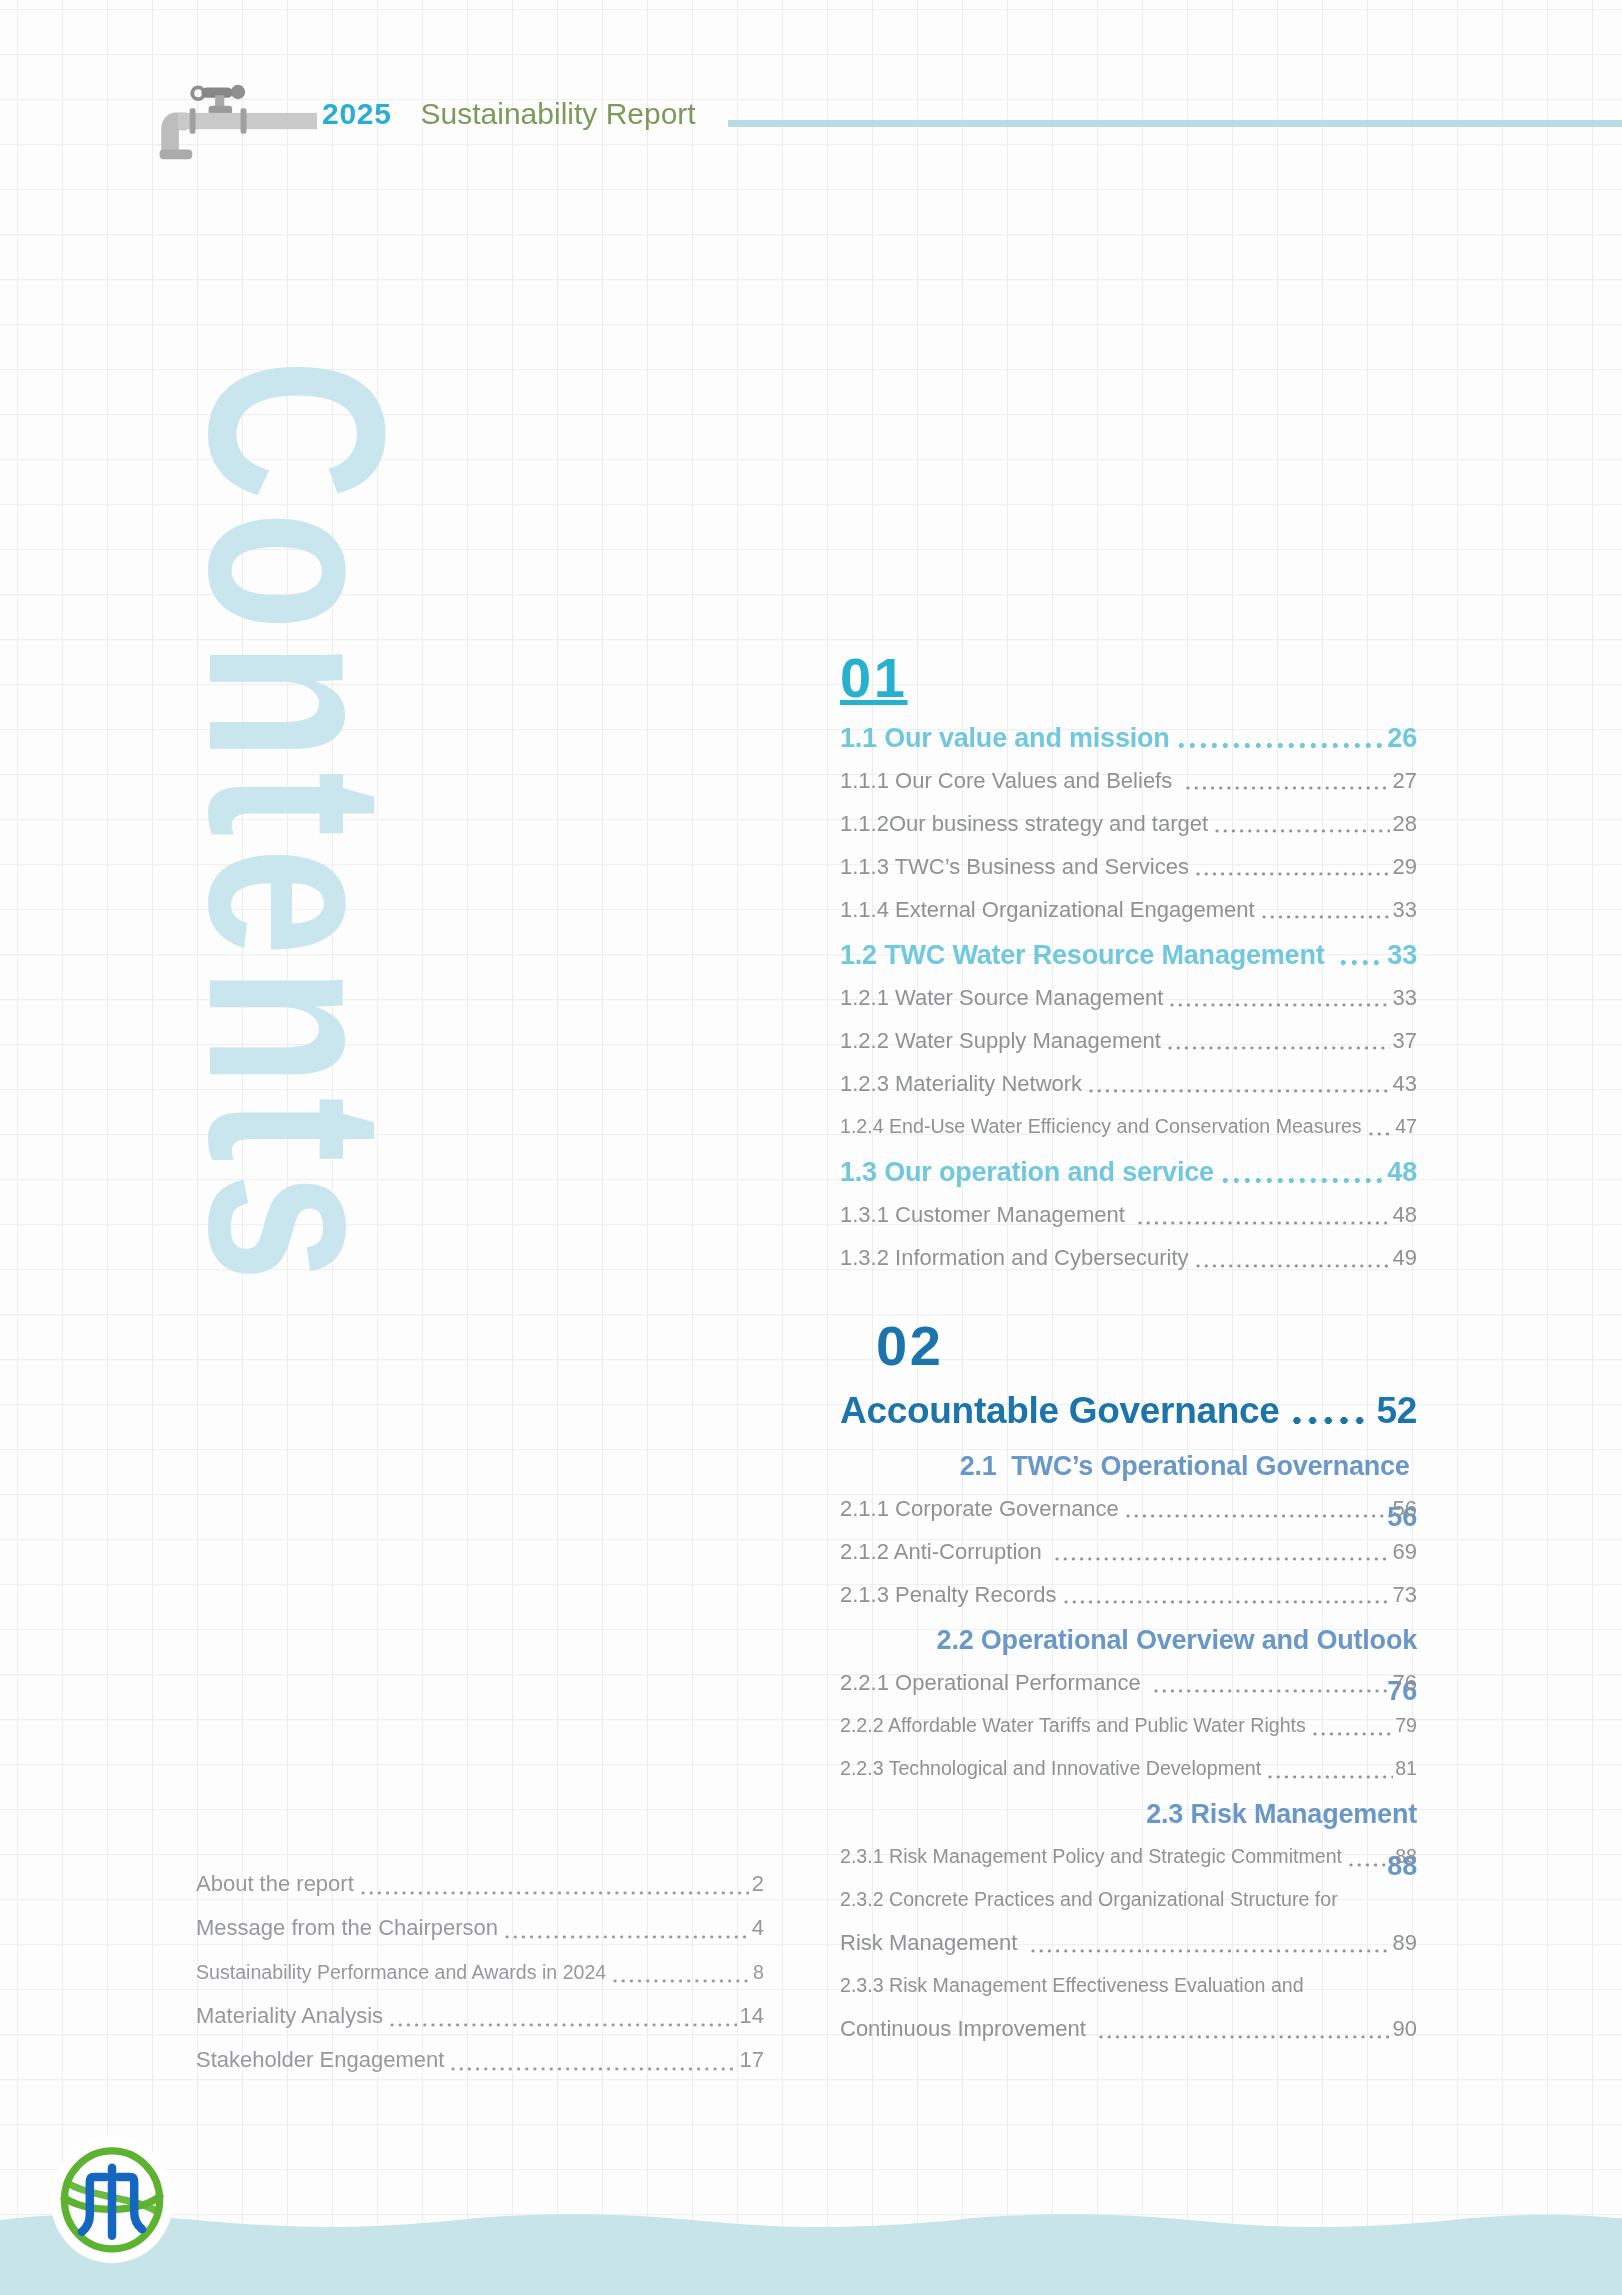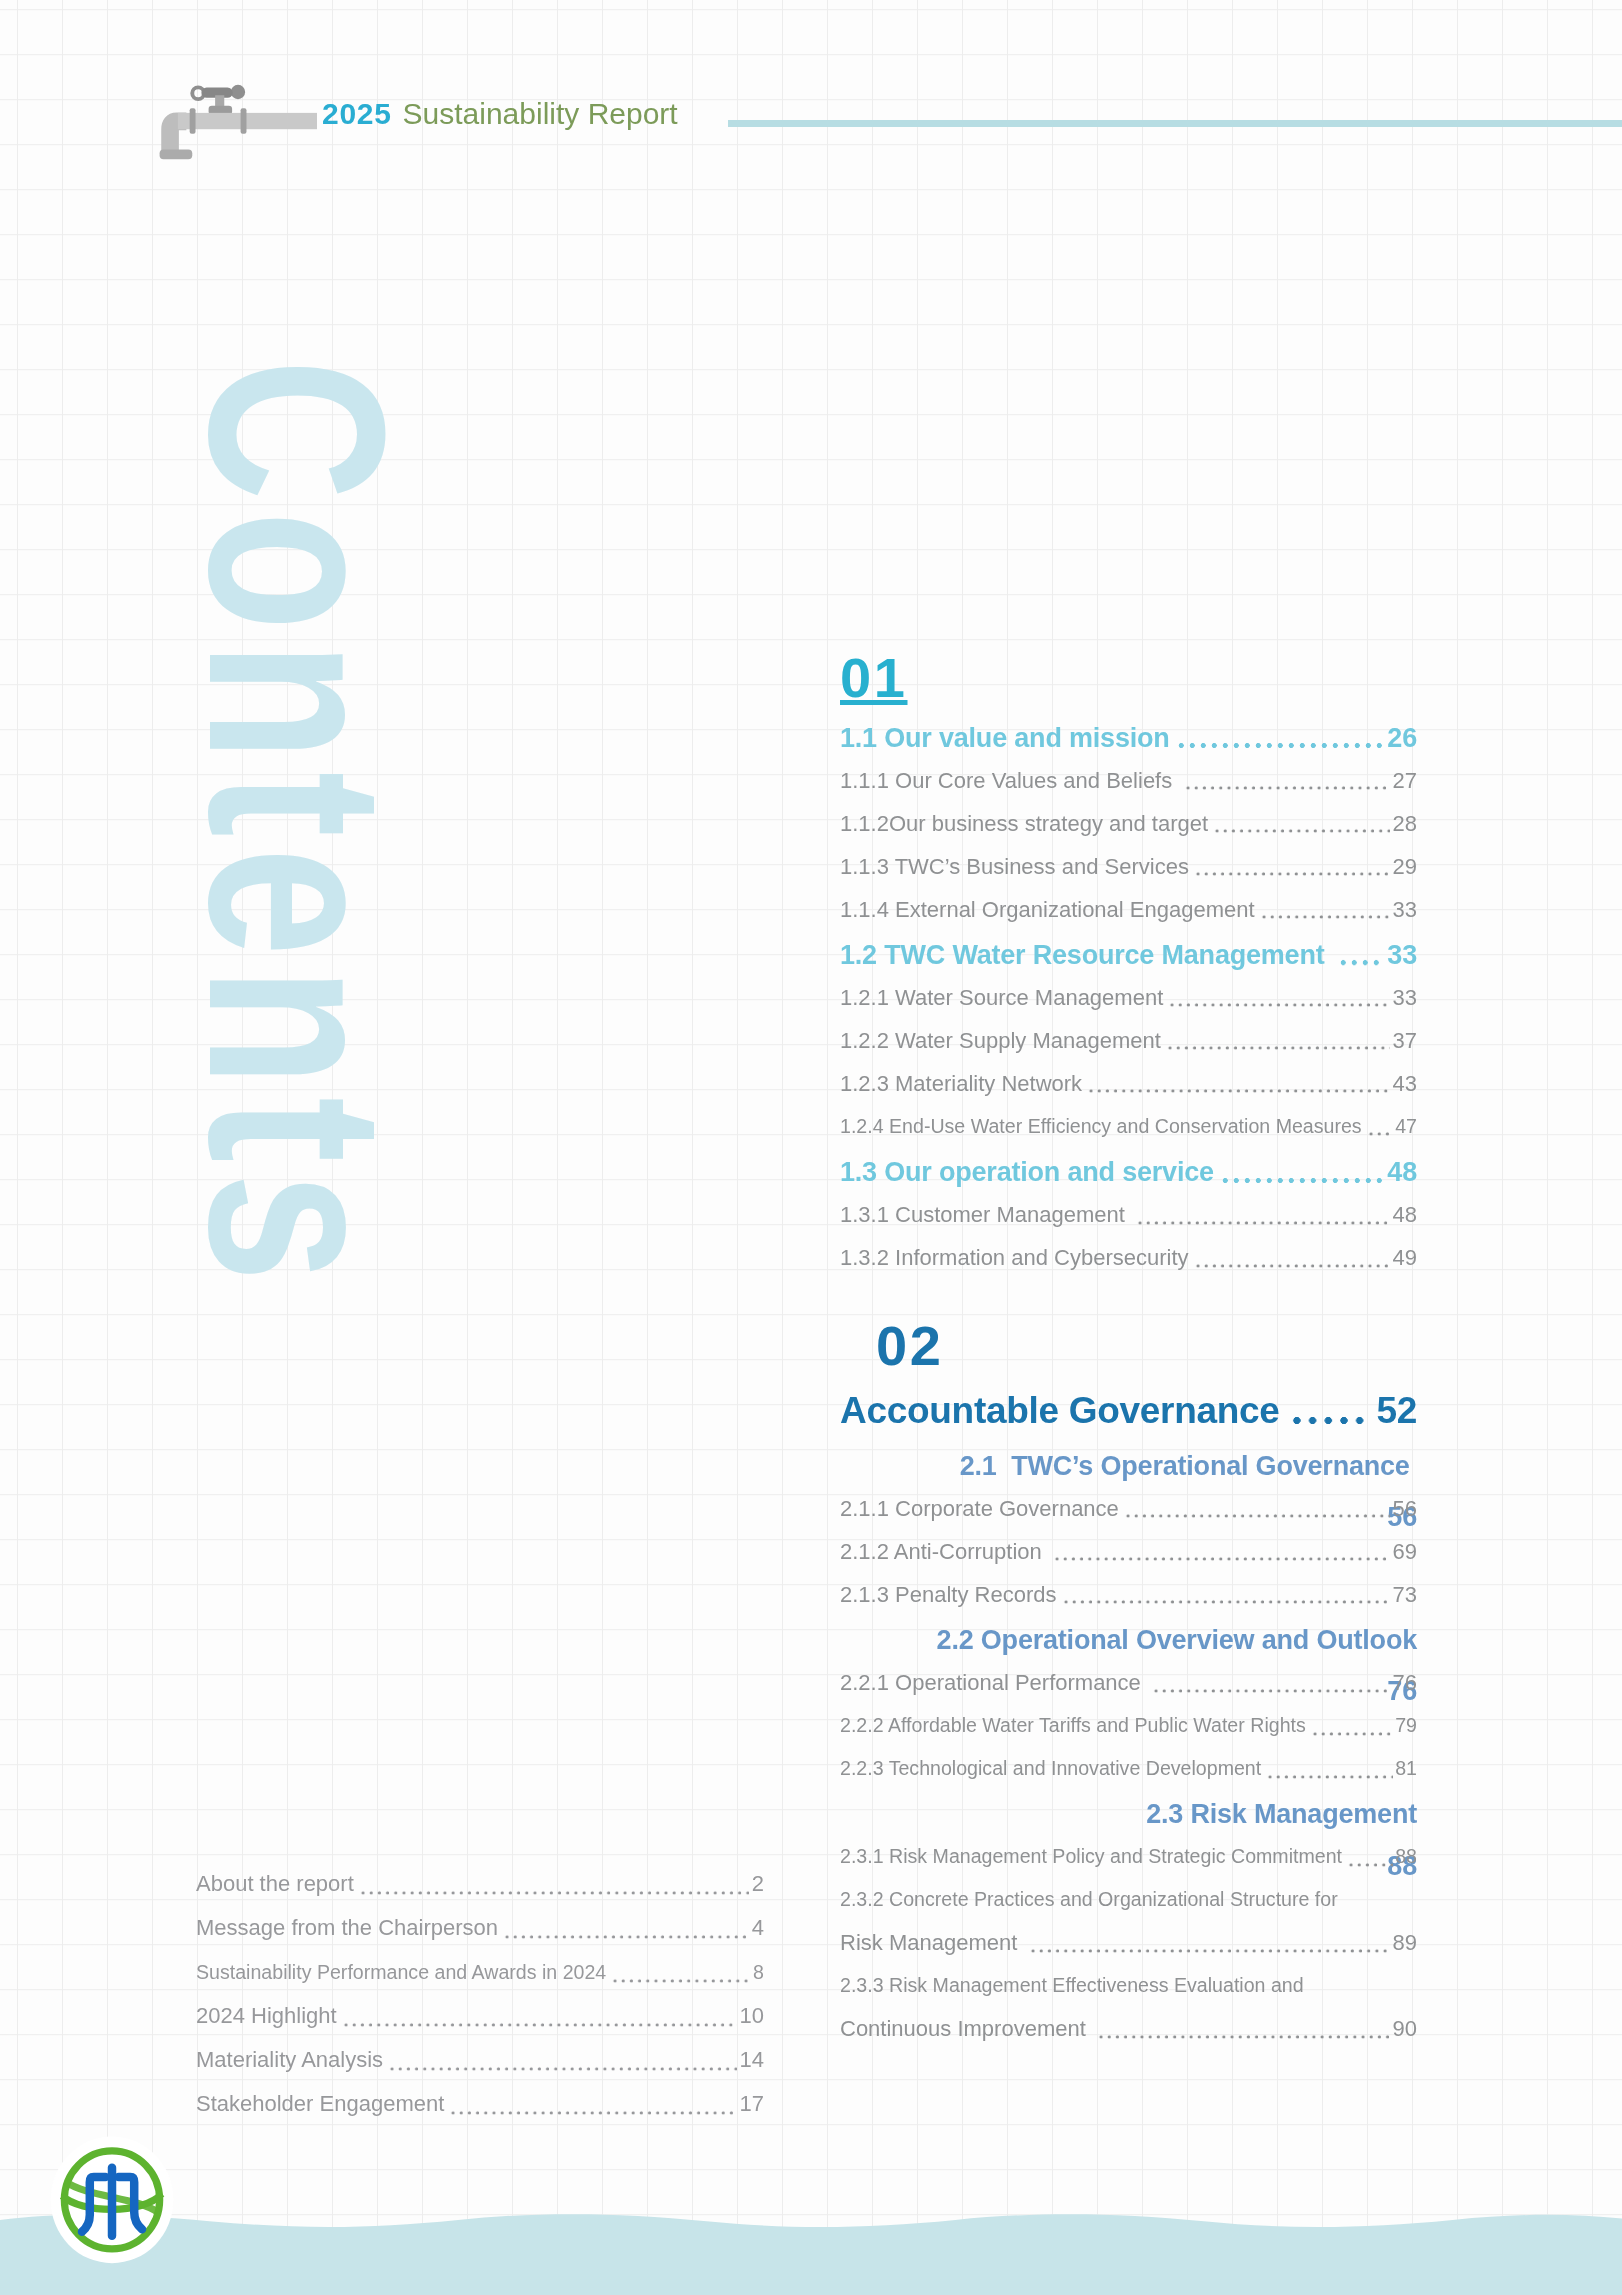--- a/index.html
+++ b/index.html
@@ -8,21 +8,21 @@
     background-color:#fdfdfd;
     background-image:
       linear-gradient(#ededed 1.3px, transparent 1.3px),
       linear-gradient(90deg, #ededed 1.3px, transparent 1.3px);
     background-size:45px 45px;
     background-position:17px 9.2px;
     font-family:"Liberation Sans", sans-serif;
   }
 
   
-  .header-text{position:absolute; left:322px; top:99px; display:flex; align-items:flex-start; gap:11px; font-size:30px; line-height:1;}
+  .header-text{position:absolute; left:322px; top:99px; display:flex; align-items:flex-start; gap:29px; font-size:30px; line-height:1;}
   .year{font-weight:700; color:#2aadd2; letter-spacing:0.7px;}
   .rtitle{color:#7c9b59;}
   .header-rule{position:absolute; left:728px; top:120px; width:895px; height:6.5px; background:#b7dde3;}
   .faucet{position:absolute; left:157px; top:82px;}
 
   
   .contents{
     position:absolute; left:385px; top:359px;
     transform:rotate(90deg) scaleY(1.28); transform-origin:0 0;
     font-size:196px; font-weight:700; line-height:139px;
@@ -273,25 +273,20 @@
         <span class="lbl">Message from the Chairperson</span>
         <span class="dots"></span>
         <span class="pg">4</span>
       </div>
       <div class="row item long">
         <span class="lbl">Sustainability Performance and Awards in 2024</span>
         <span class="dots"></span>
         <span class="pg">8</span>
       </div>
       <div class="row item">
-        <span class="lbl">2024 Highlight</span>
-        <span class="dots"></span>
-        <span class="pg">10</span>
-      </div>
-      <div class="row item">
         <span class="lbl">Materiality Analysis</span>
         <span class="dots"></span>
         <span class="pg">14</span>
       </div>
       <div class="row item">
         <span class="lbl">Stakeholder Engagement</span>
         <span class="dots"></span>
         <span class="pg">17</span>
       </div>
     </div>

